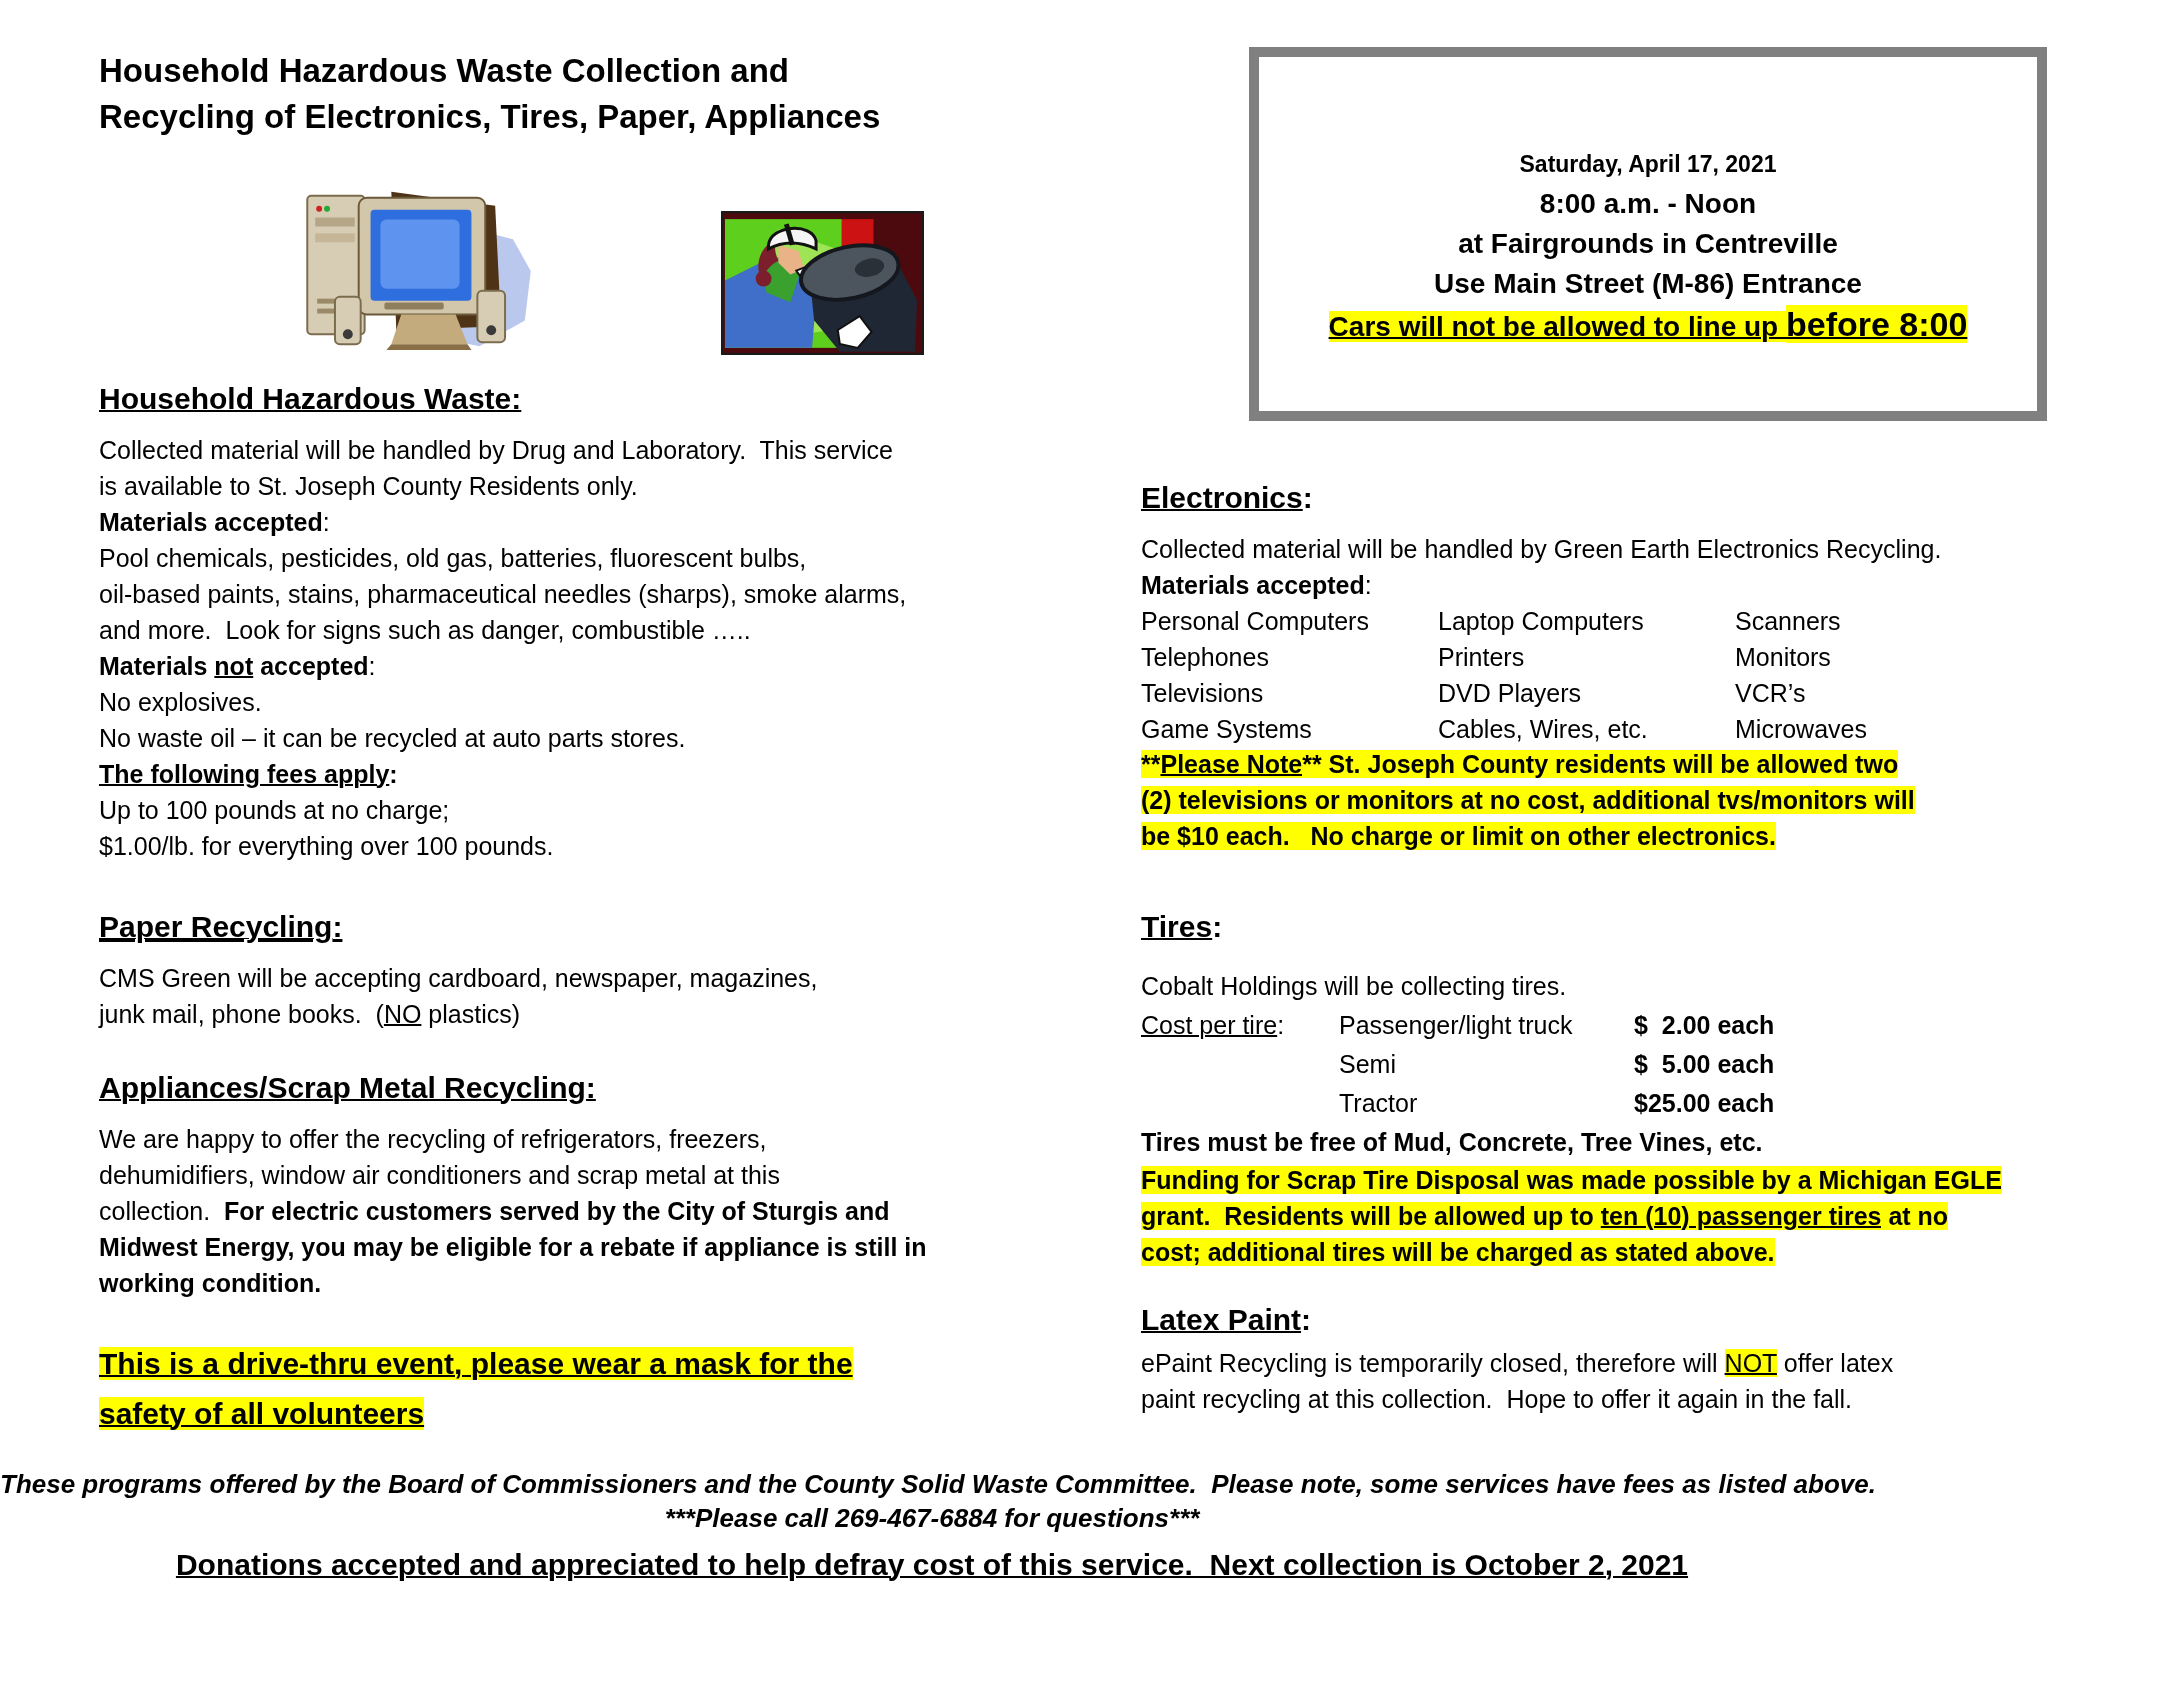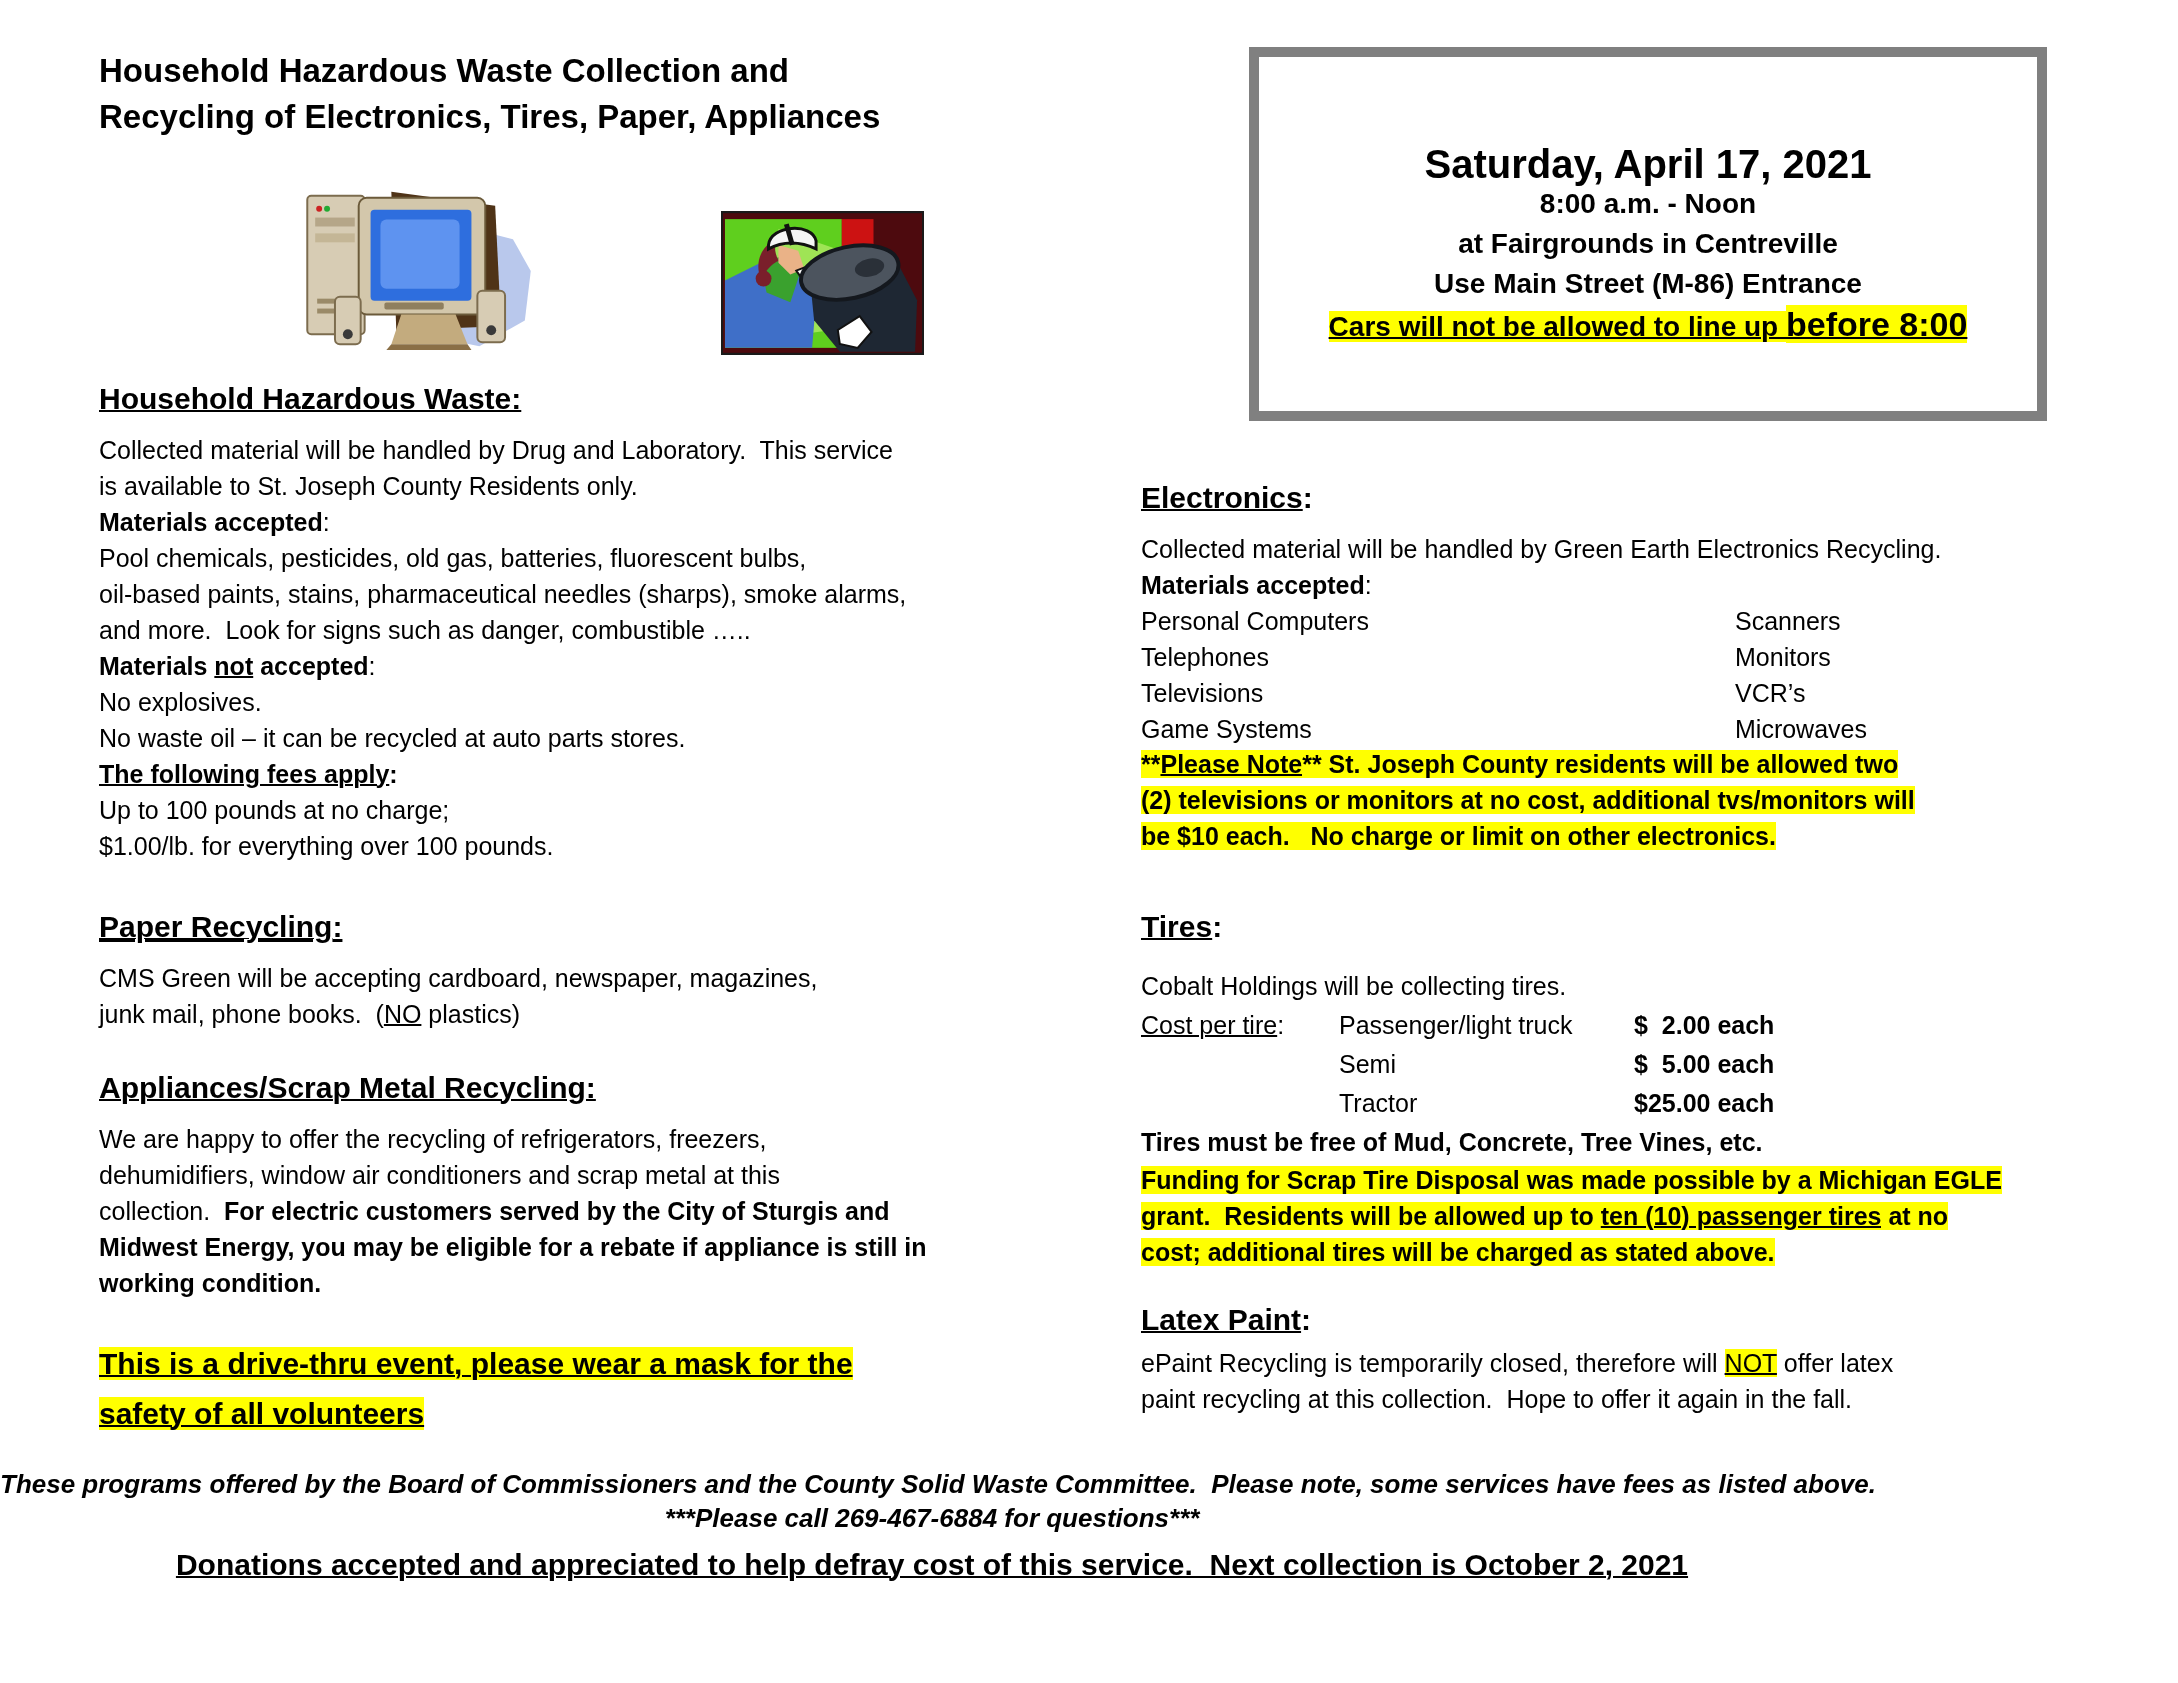--- a/index.html
+++ b/index.html
@@ -18,21 +18,21 @@
   .i{font-style:italic;}
   .big{font-size:34px;}
   
   .event-box{
     position:absolute;left:1249px;top:47px;width:778px;height:354px;
     border:10px solid #808080;background:#ffffff;text-align:center;
     box-sizing:content-box;
   }
   .event-inner{padding-top:87px;}
   .event-line{font-size:28px;font-weight:bold;line-height:40px;white-space:pre;}
-  .event-line1{font-size:40px;}
+  .event-line1{font-size:23px;}
   .event-box .big{font-size:34px;}
   
   .banner-line{font-size:30px;line-height:50px;white-space:pre;}
   
   .egrid{position:relative;height:143px;}
   .ecol{position:absolute;top:0;}
   
   .trow{position:relative;height:39px;}
   .tcell{position:absolute;top:0;font-size:25px;line-height:39px;white-space:pre;}
   .tprice{font-weight:bold;}
@@ -148,20 +148,26 @@
     <div class="heading line" style="margin-bottom:12px;"><span class="b u">Electronics</span><span class="b">:</span></div>
     <div class="body-line line"><span>Collected material will be handled by Green Earth Electronics Recycling.</span></div>
     <div class="body-line line"><span class="b">Materials accepted</span><span>:</span></div>
     <div class="egrid">
       <div class="ecol" style="left:0;">
         <div class="body-line line">Personal Computers</div>
         <div class="body-line line">Telephones</div>
         <div class="body-line line">Televisions</div>
         <div class="body-line line">Game Systems</div>
       </div>
+      <div class="ecol" style="left:297px;">
+        <div class="body-line line">Laptop Computers</div>
+        <div class="body-line line">Printers</div>
+        <div class="body-line line">DVD Players</div>
+        <div class="body-line line">Cables, Wires, etc.</div>
+      </div>
       <div class="ecol" style="left:594px;">
         <div class="body-line line">Scanners</div>
         <div class="body-line line">Monitors</div>
         <div class="body-line line">VCR’s</div>
         <div class="body-line line">Microwaves</div>
       </div>
     </div>
     <div class="body-line line"><span class="b hl">**</span><span class="b u hl">Please Note</span><span class="b hl">** St. Joseph County residents will be allowed two</span></div>
     <div class="body-line line"><span class="b hl">(2) televisions or monitors at no cost, additional tvs/monitors will</span></div>
     <div class="body-line line"><span class="b hl">be $10 each.   No charge or limit on other electronics.</span></div>

